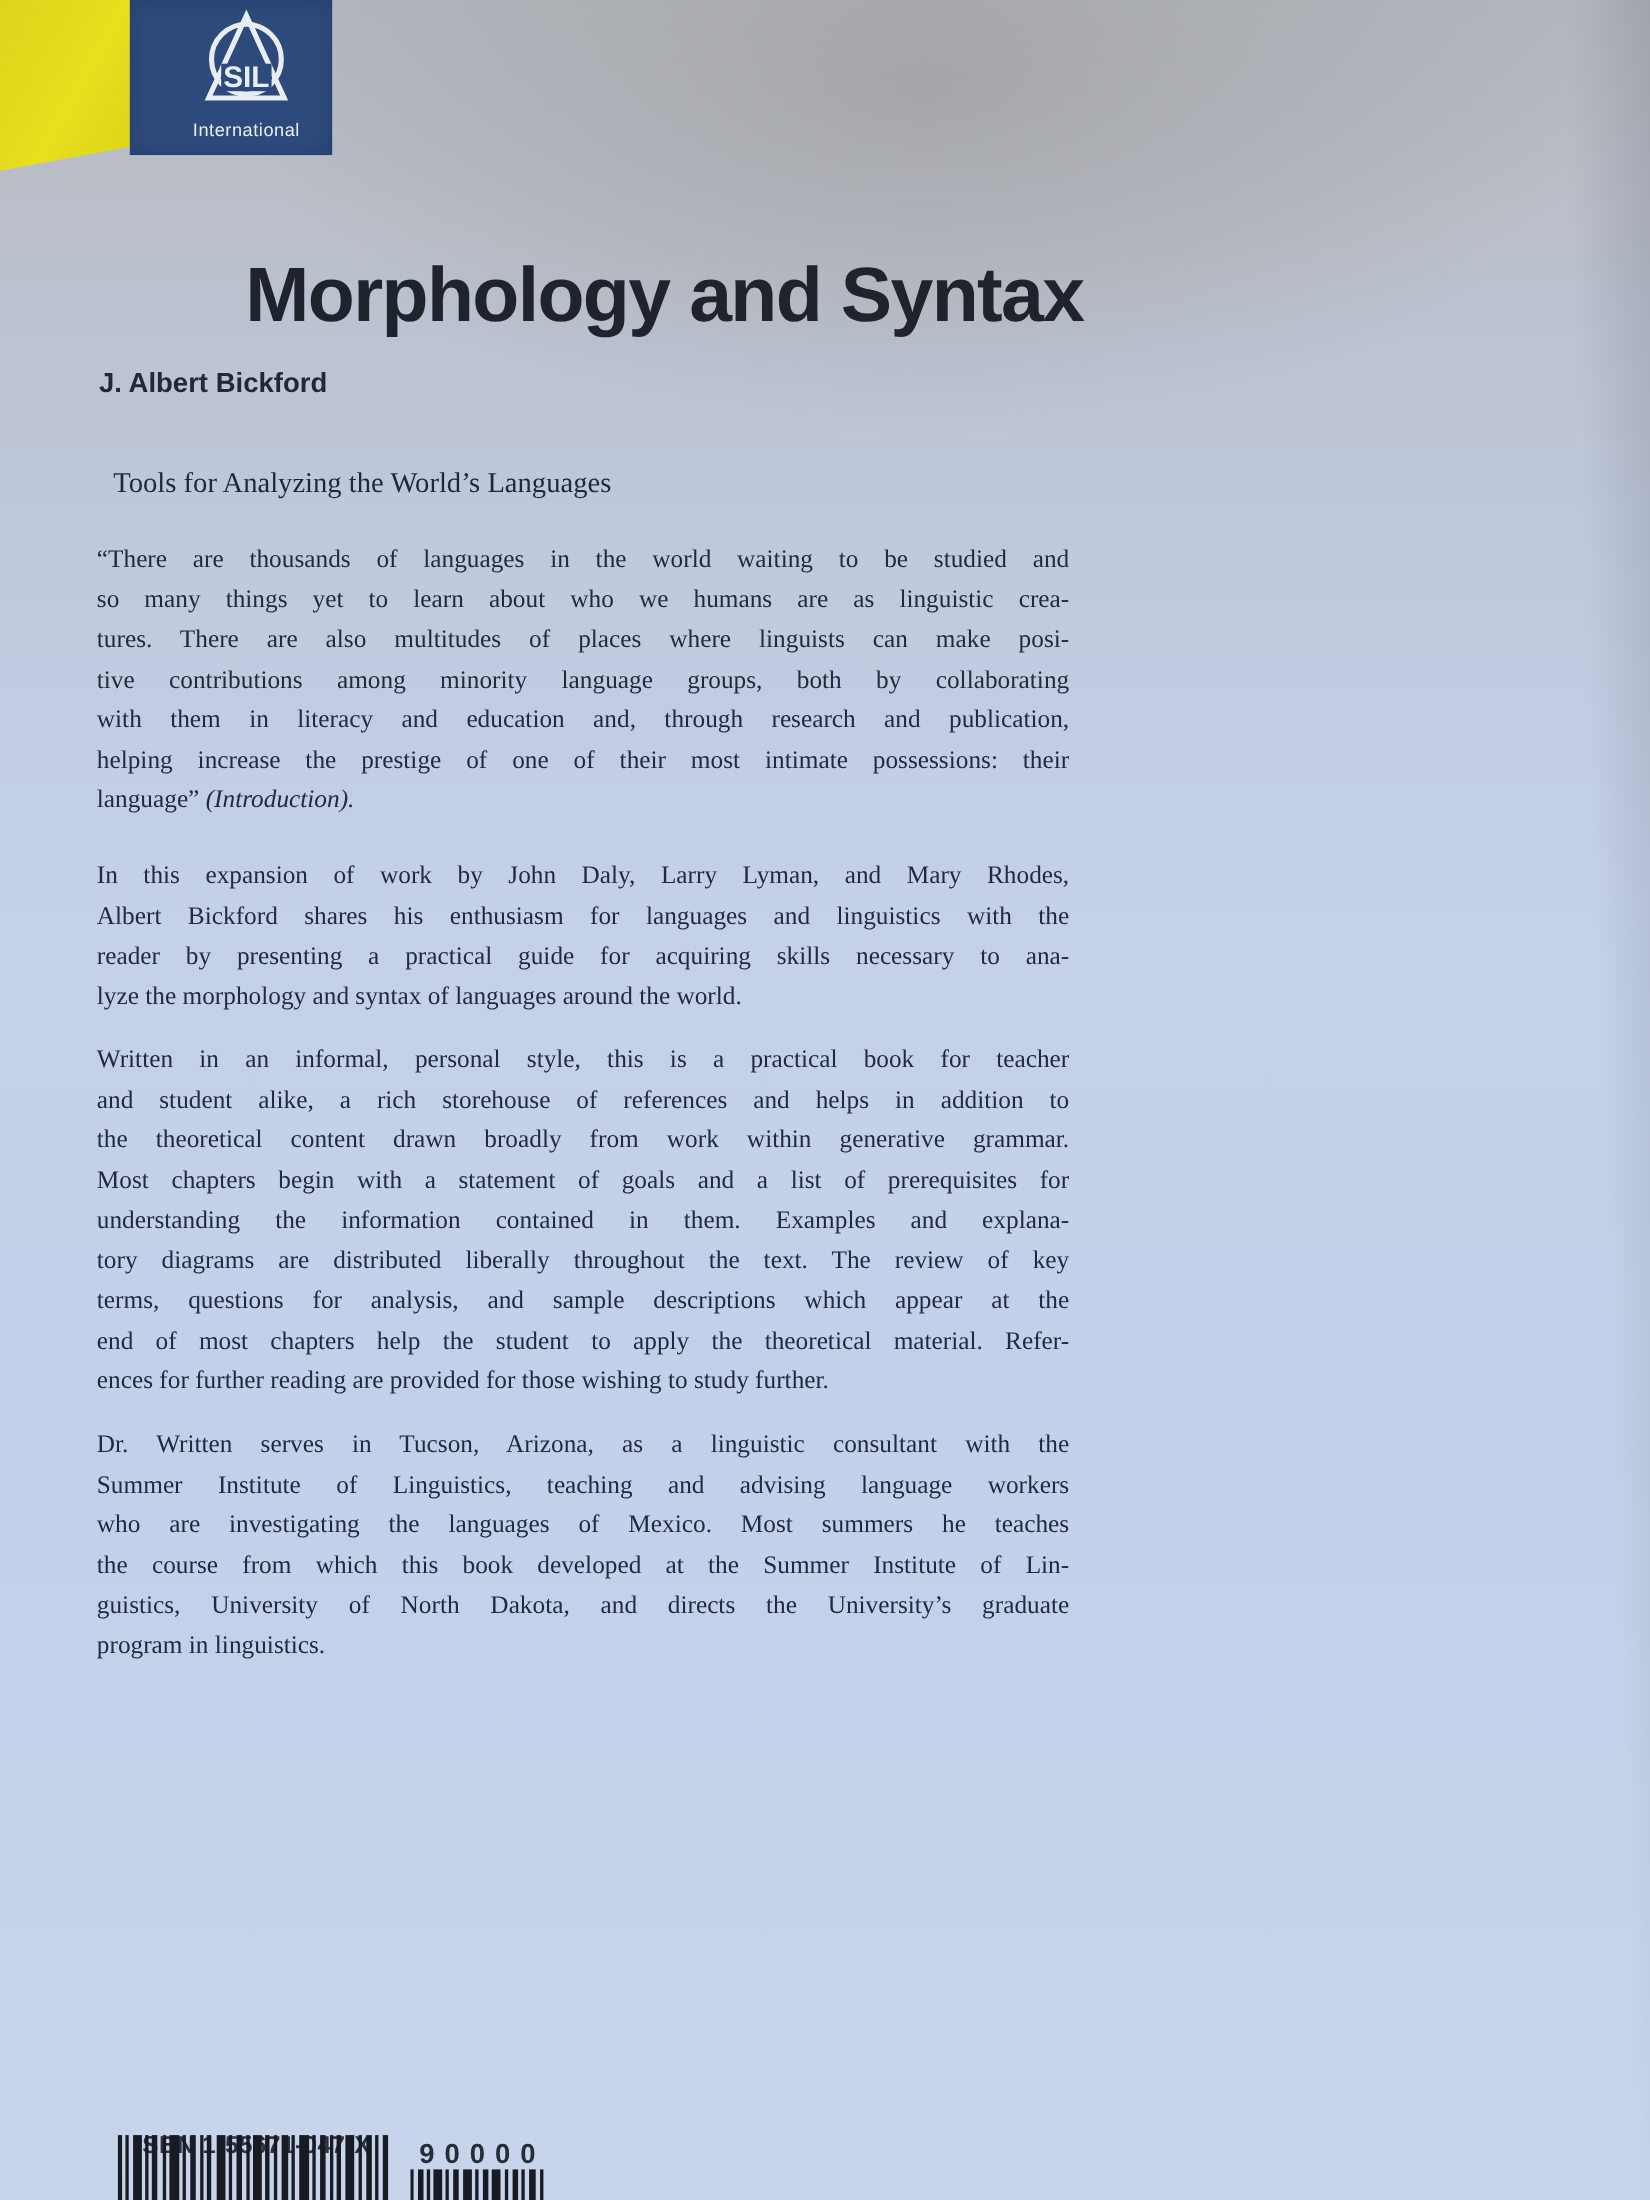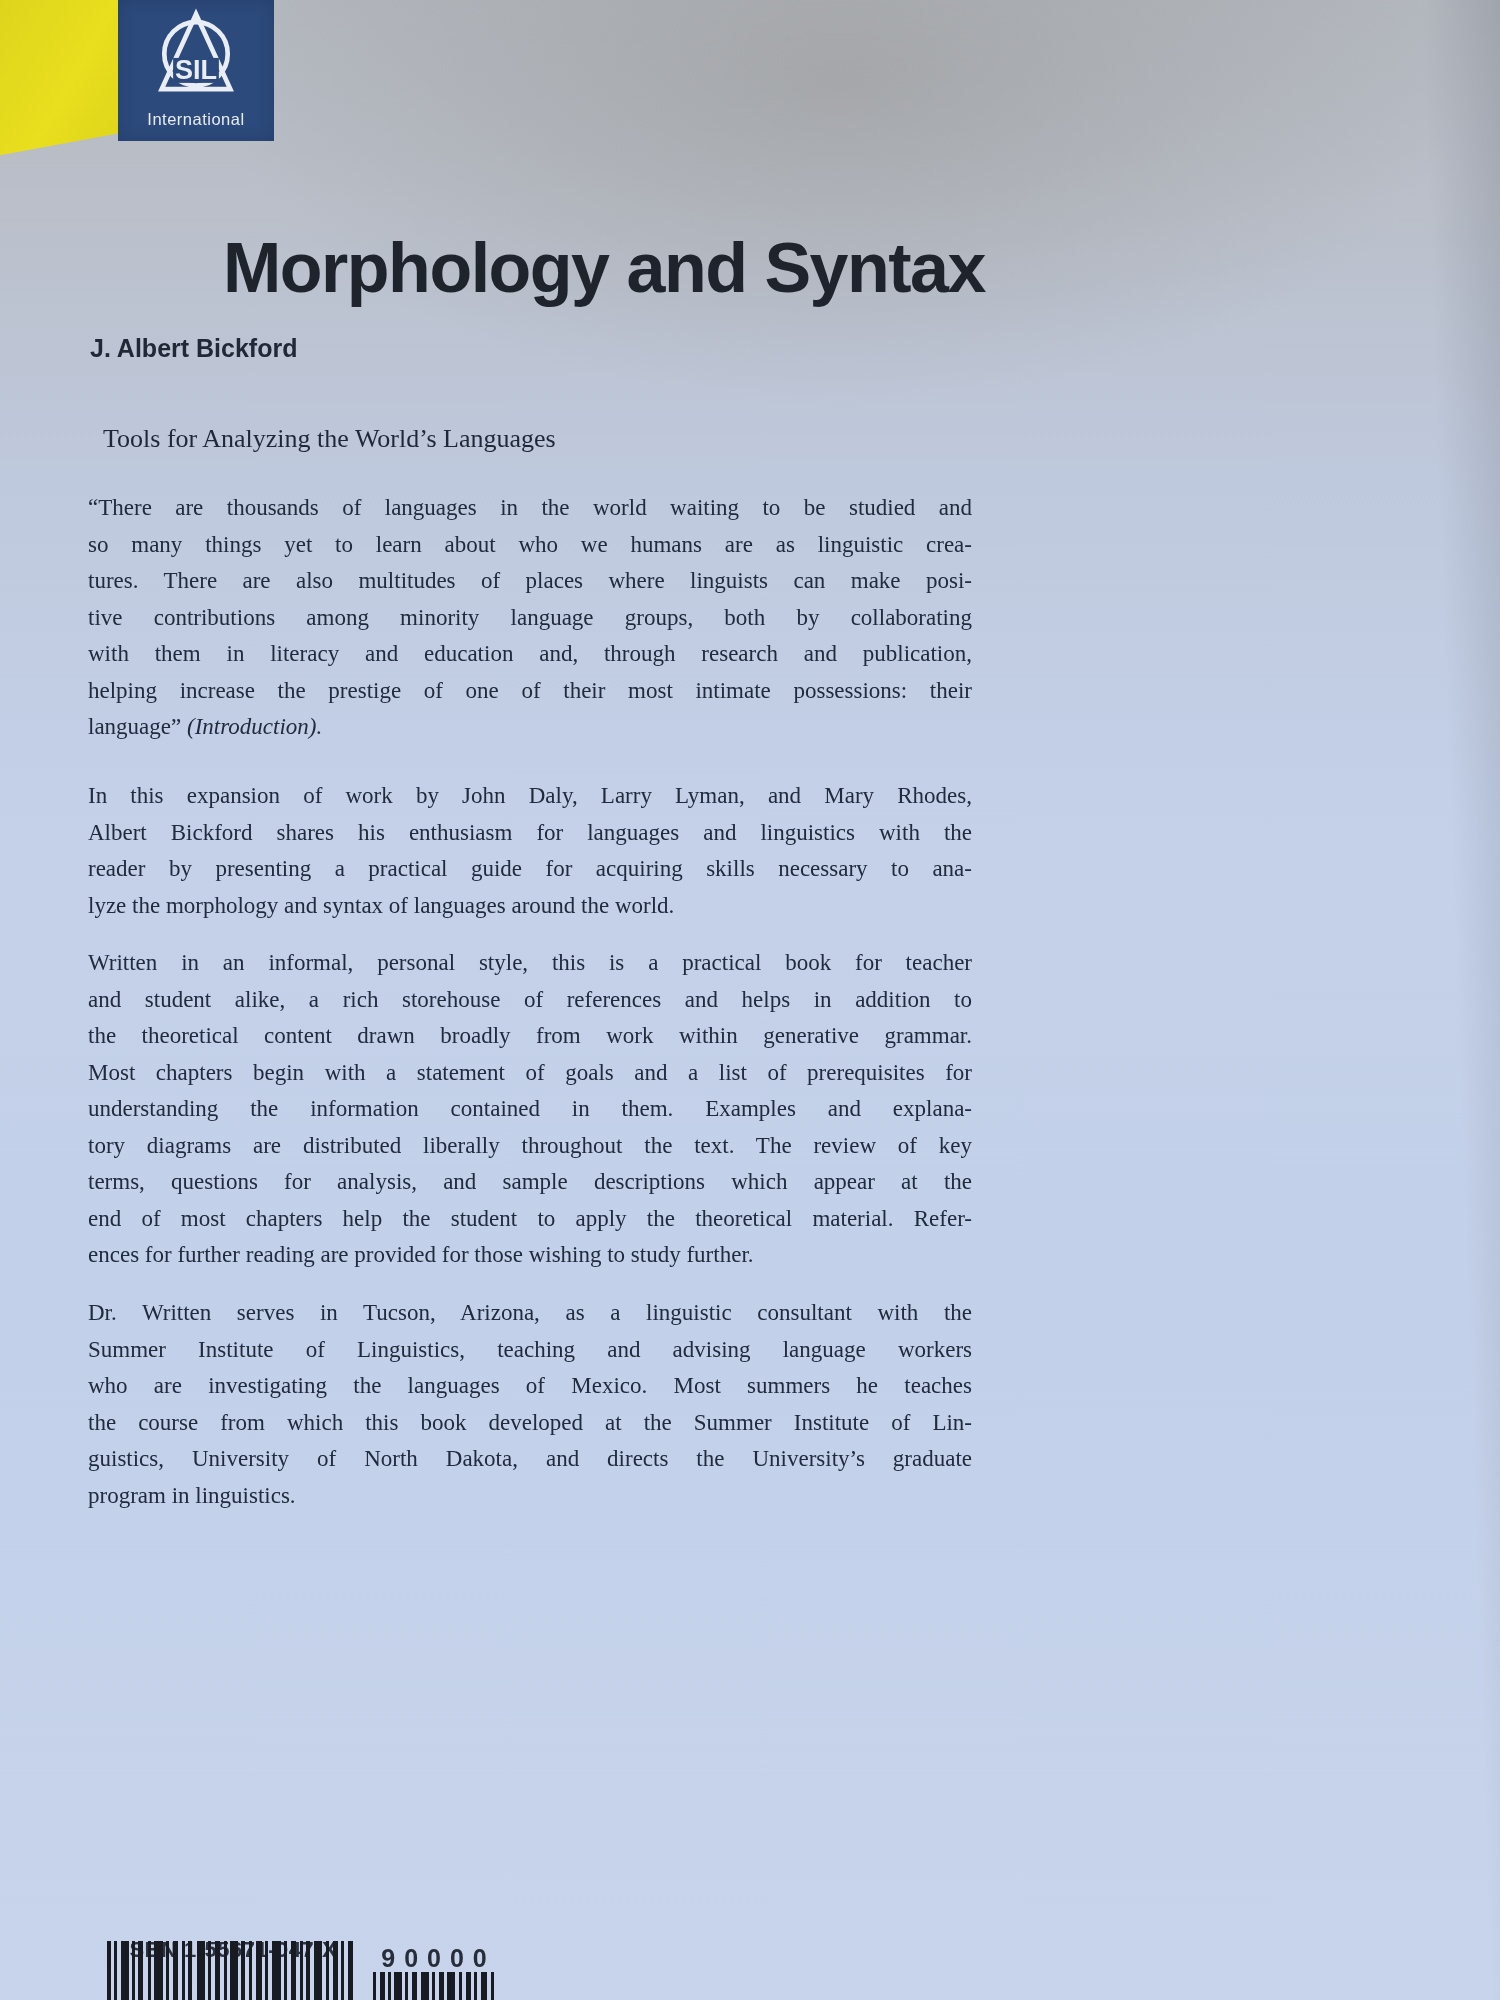--- a/index.html
+++ b/index.html
@@ -21,21 +21,21 @@
   }
   .yellow-wedge{
     position:absolute;left:0;top:0;width:122px;height:160px;
     background:linear-gradient(120deg,#ded41c,#e9df1e 55%,#ddd31a);
     clip-path:polygon(0 0,100% 0,100% 83%,0 97%);
   }
   .logo-box{
     position:absolute;left:118px;top:0;width:156px;height:141px;
     background:#2c4a7c;
     box-shadow:inset 0 0 18px rgba(0,0,20,0.15);
-    display:flex;flex-direction:column;align-items:center;
+    display:flex;flex-direction:column;align-items:center;padding-left:28px;
   }
   .logo-mark{margin-top:8px;}
   .logo-caption{
     color:#e8edf6;font-size:16.5px;letter-spacing:0.5px;
     margin-top:-2px;font-weight:400;
   }
   
   .book-title{
     position:absolute;left:88px;top:212px;width:1000px;
     font-size:70px;font-weight:700;letter-spacing:-1.5px;

